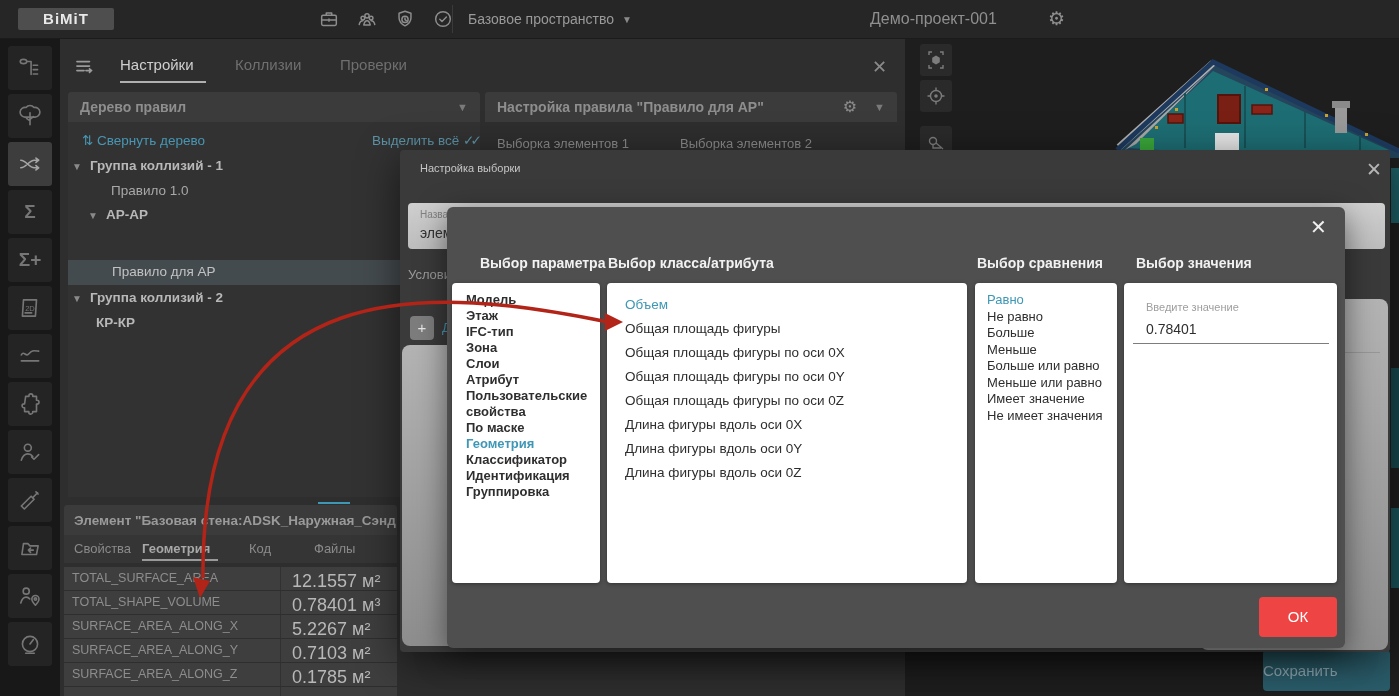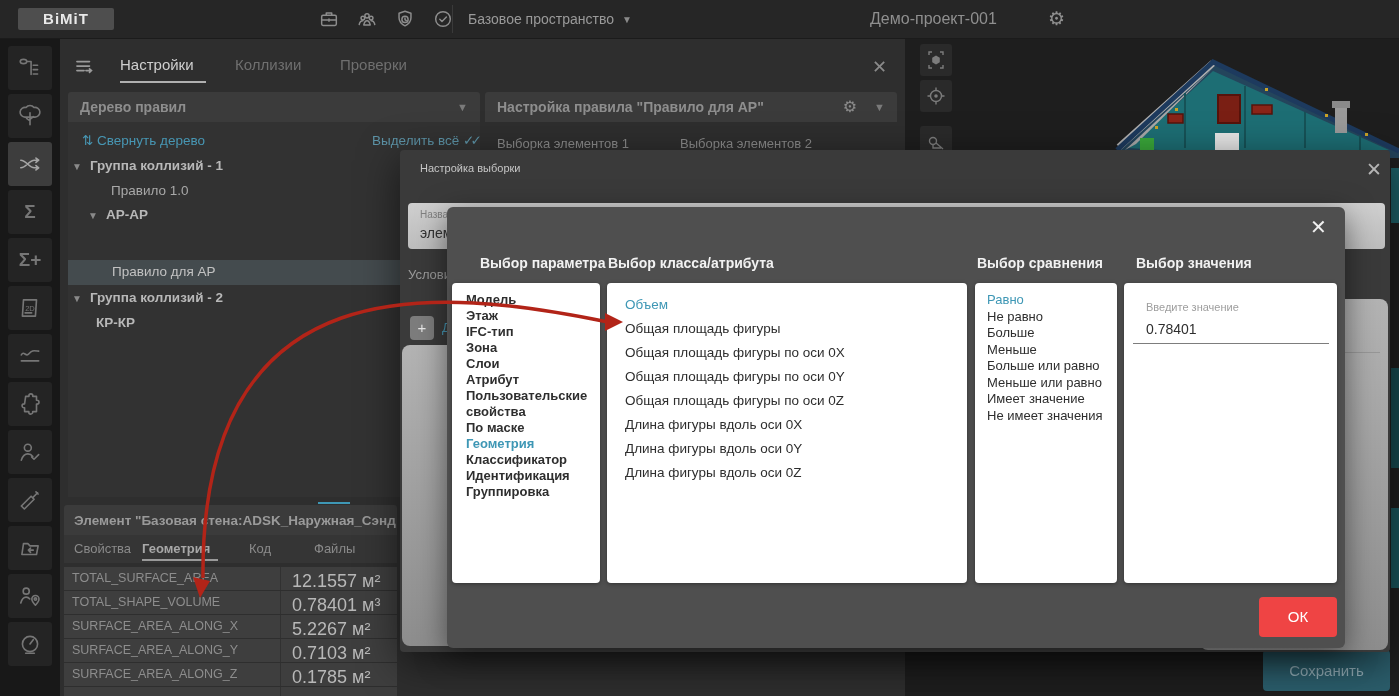--- a/index.html
+++ b/index.html
@@ -93,21 +93,21 @@
   #box-attrs{left:160px;width:360px;padding:10px 0 0 18px;font-size:13.5px;line-height:24px;box-sizing:border-box;}
   #box-comps{left:528px;width:142px;padding:9px 0 0 12px;font-size:13px;line-height:16.5px;box-sizing:border-box;}
   #box-value{left:677px;width:213px;}
   #val-label{left:22px;top:18px;font-size:11px;color:#9e9e9e;text-align:right;}
   #val-text{left:22px;top:38px;font-size:14px;color:#2e2e2e;}
   #val-line{left:9px;top:60px;width:196px;height:1px;background:#7d7d7d;}
   #ok-btn{left:812px;top:390px;width:78px;height:40px;background:#ef4444;border-radius:4px;color:#fff;
           font-size:15px;text-align:center;line-height:40px;cursor:pointer;}
   
   #save-btn{left:1263px;top:650px;width:127px;height:41px;background:#2b5d6b;border-radius:4px;color:#93aeb8;
-            font-size:15px;text-align:center;line-height:41px;cursor:pointer;z-index:4;}
+            font-size:15px;line-height:41px;cursor:pointer;z-index:4;}
   
   #arrow-svg{left:0;top:0;width:1399px;height:696px;z-index:10;pointer-events:none;}
 </style>
 </head>
 <body>
 
 <div id="app">
 
   <div id="viewport" class="abs">
     <svg class="abs" style="left:0;top:0" width="494" height="658">

